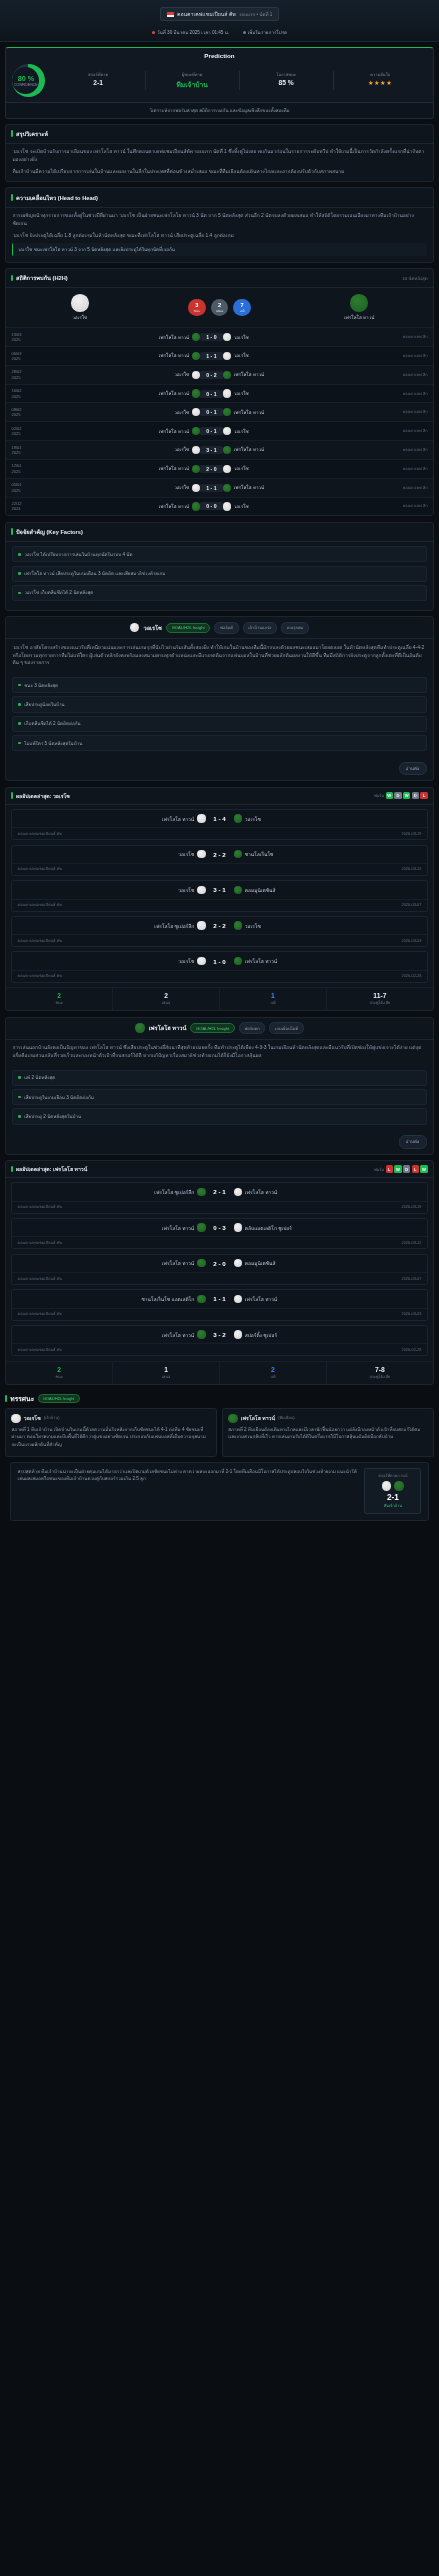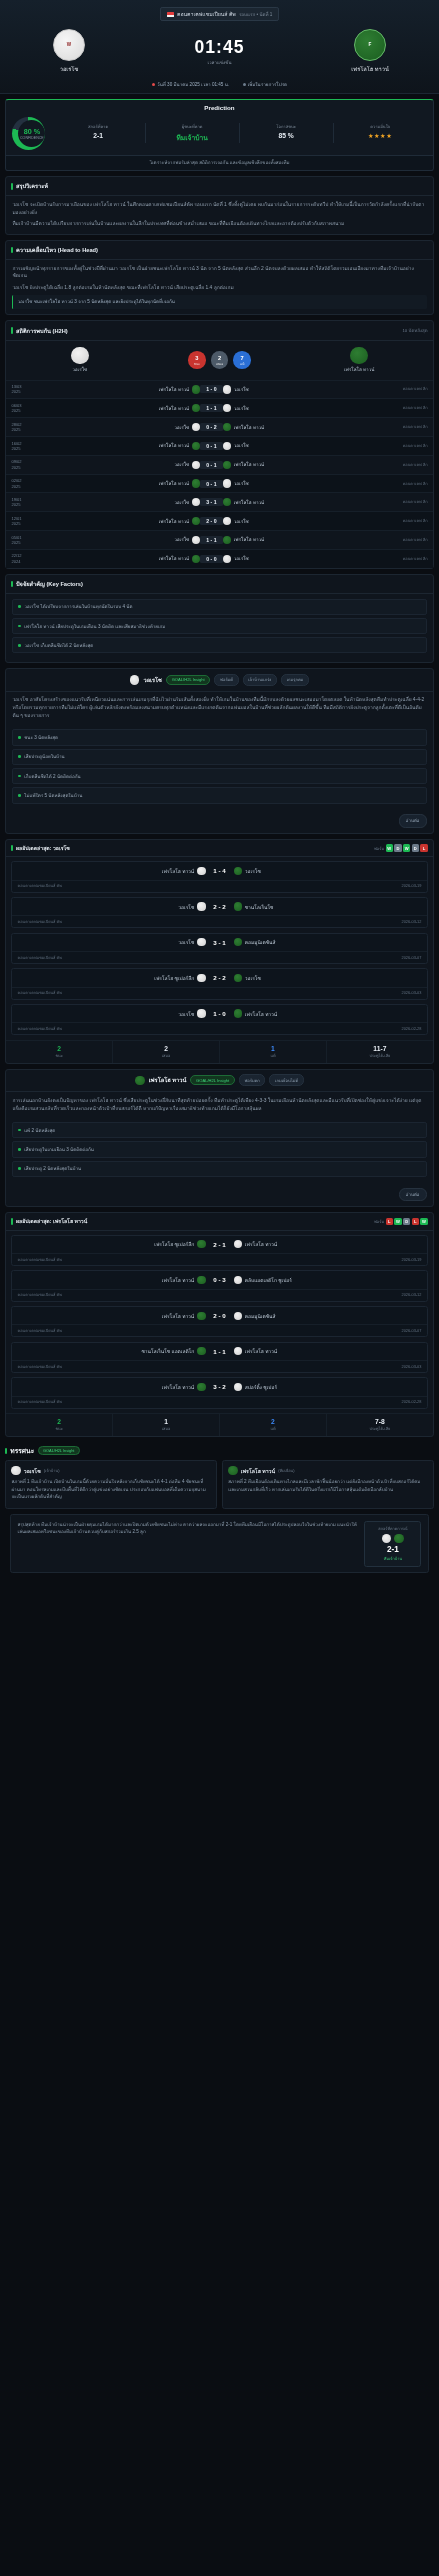--- a/index.html
+++ b/index.html
@@ -50,21 +50,21 @@
   .pred-card {
     margin:5.2px 5.2px 0; background:#111821; border:0.5px solid #1f2b38; border-radius:3.1px;
     overflow:hidden;
   }
   .pred-top { border-top:1px solid #1db954; }
   .pred-title { text-align:center; font-size:6.2px; padding:4.1px 0 1px; color:#eef3f8; font-weight:bold;}
   .pred-body { display:flex; align-items:center; padding:4.1px 6.2px 5.2px; gap:6.2px; }
   .gauge {
     width:33px;height:33px;border-radius:50%;
     background:conic-gradient(#1db954 0% 80%, #243140 80% 100%);
-    display:flex;align-items:center;justify-content:flex-end; flex:none;
+    display:flex;align-items:center;justify-content:flex-start; flex:none;
   }
   .gauge-in {
     width:27px;height:27px;border-radius:50%;background:#111821;
     display:flex;flex-direction:column;align-items:center;justify-content:center;
   }
   .gauge-val { font-size:7.2px;font-weight:bold;color:#1db954; }
   .gauge-lbl { font-size:3.6px;color:#8a97a6; }
   .pred-metrics { display:flex; flex:1; }
   .metric { flex:1; text-align:center; border-right:0.5px solid #1f2b38; }
   .metric:last-child { border-right:none; }
@@ -186,34 +186,20 @@
 <div class="page">
 
   <div class="hero">
     <div class="league-row">
       <div class="league-badge">
         <span class="league-flag"></span>
         <span class="league-name">คอนคาเคฟแชมเปียนส์ คัพ</span>
         <span class="league-sub">รอบแรก • นัดที่ 1</span>
       </div>
     </div>
-    <div class="score-row">
-      <div class="team-col">
-        <div class="team-badge badge-home">W</div>
-        <div class="team-name">วอเรโซ</div>
-      </div>
-      <div class="clock-col">
-        <div class="clock">01:45</div>
-        <div class="clock-label">เวลาแข่งขัน</div>
-      </div>
-      <div class="team-col">
-        <div class="team-badge badge-away">F</div>
-        <div class="team-name">เฟรโลโฮ ทาวน์</div>
-      </div>
-    </div>
     <div class="hero-actions">
       <div class="hero-action">
         <span class="dot-red"></span>
         <span>วันที่ 30 มีนาคม 2025 เวลา 01:45 น.</span>
       </div>
       <div class="hero-action">
         <span class="dot-grey"></span>
         <span>เพิ่มในรายการโปรด</span>
       </div>
     </div>

